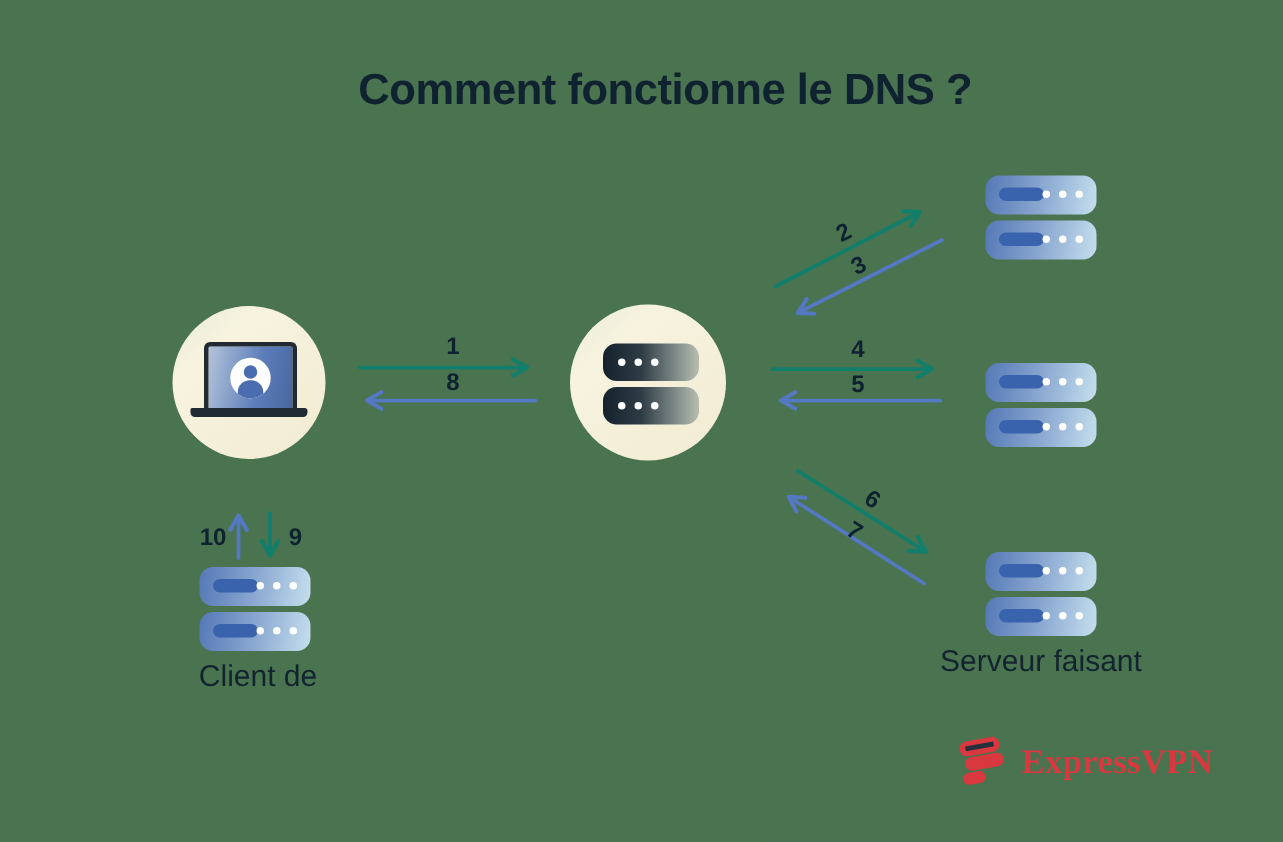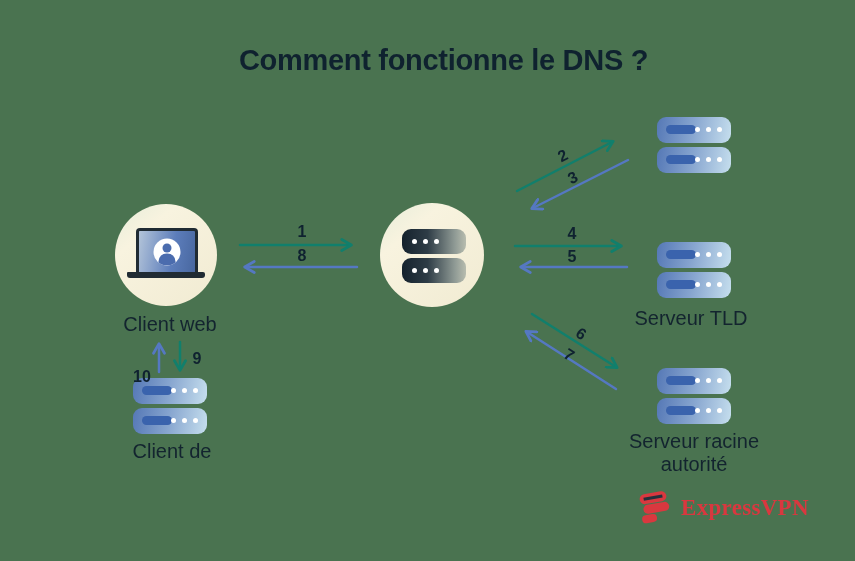--- a/index.html
+++ b/index.html
@@ -108,21 +108,20 @@
   <div class="circle client-circle"></div>
   <div class="laptop">
     <div class="screen">
       <div class="avatar">
         <div class="head"></div>
         <div class="shoulders"></div>
       </div>
     </div>
     <div class="base"></div>
   </div>
-  <div class="node-label" style="left:170px;top:313px">Client web</div>
 
   <div class="circle resolver-circle"></div>
   <div class="srv dark" style="left:402px;top:229px">
     <div class="unit">
         <span class="dots">
           <i></i>
           <i></i>
           <i></i>
         </span>
       </div>
@@ -165,43 +164,41 @@
       </div>
     <div class="unit">
         <span class="bar"></span>
         <span class="dots">
           <i></i>
           <i></i>
           <i></i>
         </span>
       </div>
   </div>
-  <div class="node-label" style="left:691px;top:307px">Serveur TLD</div>
 
   <div class="srv blue" style="left:657px;top:368px">
     <div class="unit">
         <span class="bar"></span>
         <span class="dots">
           <i></i>
           <i></i>
           <i></i>
         </span>
       </div>
     <div class="unit">
         <span class="bar"></span>
         <span class="dots">
           <i></i>
           <i></i>
           <i></i>
         </span>
       </div>
   </div>
   <div class="node-label" style="left:694px;top:430px">
-    <div>Serveur racine</div>
-    <div>autorité</div>
+    <div>Serveur faisant</div>
   </div>
 
   <div class="srv blue" style="left:133px;top:378px">
     <div class="unit">
         <span class="bar"></span>
         <span class="dots">
           <i></i>
           <i></i>
           <i></i>
         </span>
@@ -221,21 +218,21 @@
 
   <div class="num" style="left:302px;top:232px">1</div>
   <div class="num rot-up" style="left:563px;top:156px">2</div>
   <div class="num rot-up" style="left:573px;top:178px">3</div>
   <div class="num" style="left:572px;top:234px">4</div>
   <div class="num" style="left:572px;top:257px">5</div>
   <div class="num rot-down" style="left:581px;top:334px">6</div>
   <div class="num rot-down" style="left:569px;top:355px">7</div>
   <div class="num" style="left:302px;top:256px">8</div>
   <div class="num" style="left:197px;top:359px">9</div>
-  <div class="num" style="left:142px;top:377px">10</div>
+  <div class="num" style="left:142px;top:359px">10</div>
 
   <div class="brand">
     <svg width="36" height="35" viewBox="0 0 36 35">
       <g transform="rotate(-10 18 17)">
         <rect x="4" y="3.5" width="27" height="10" rx="5" fill="#d9383f"></rect>
         <rect x="8" y="6.8" width="19" height="3.2" fill="#24303c"></rect>
         <rect x="6" y="14.5" width="26" height="9" rx="4.5" fill="#d9383f"></rect>
         <rect x="3" y="24.5" width="15" height="8" rx="4" fill="#d9383f"></rect>
       </g>
     </svg>

